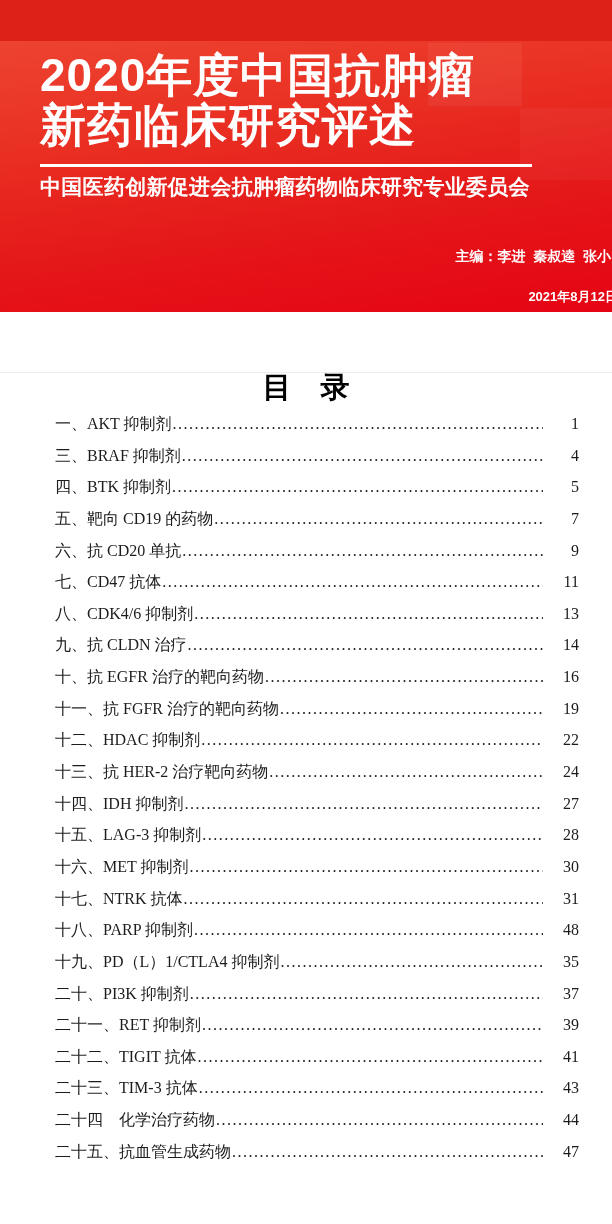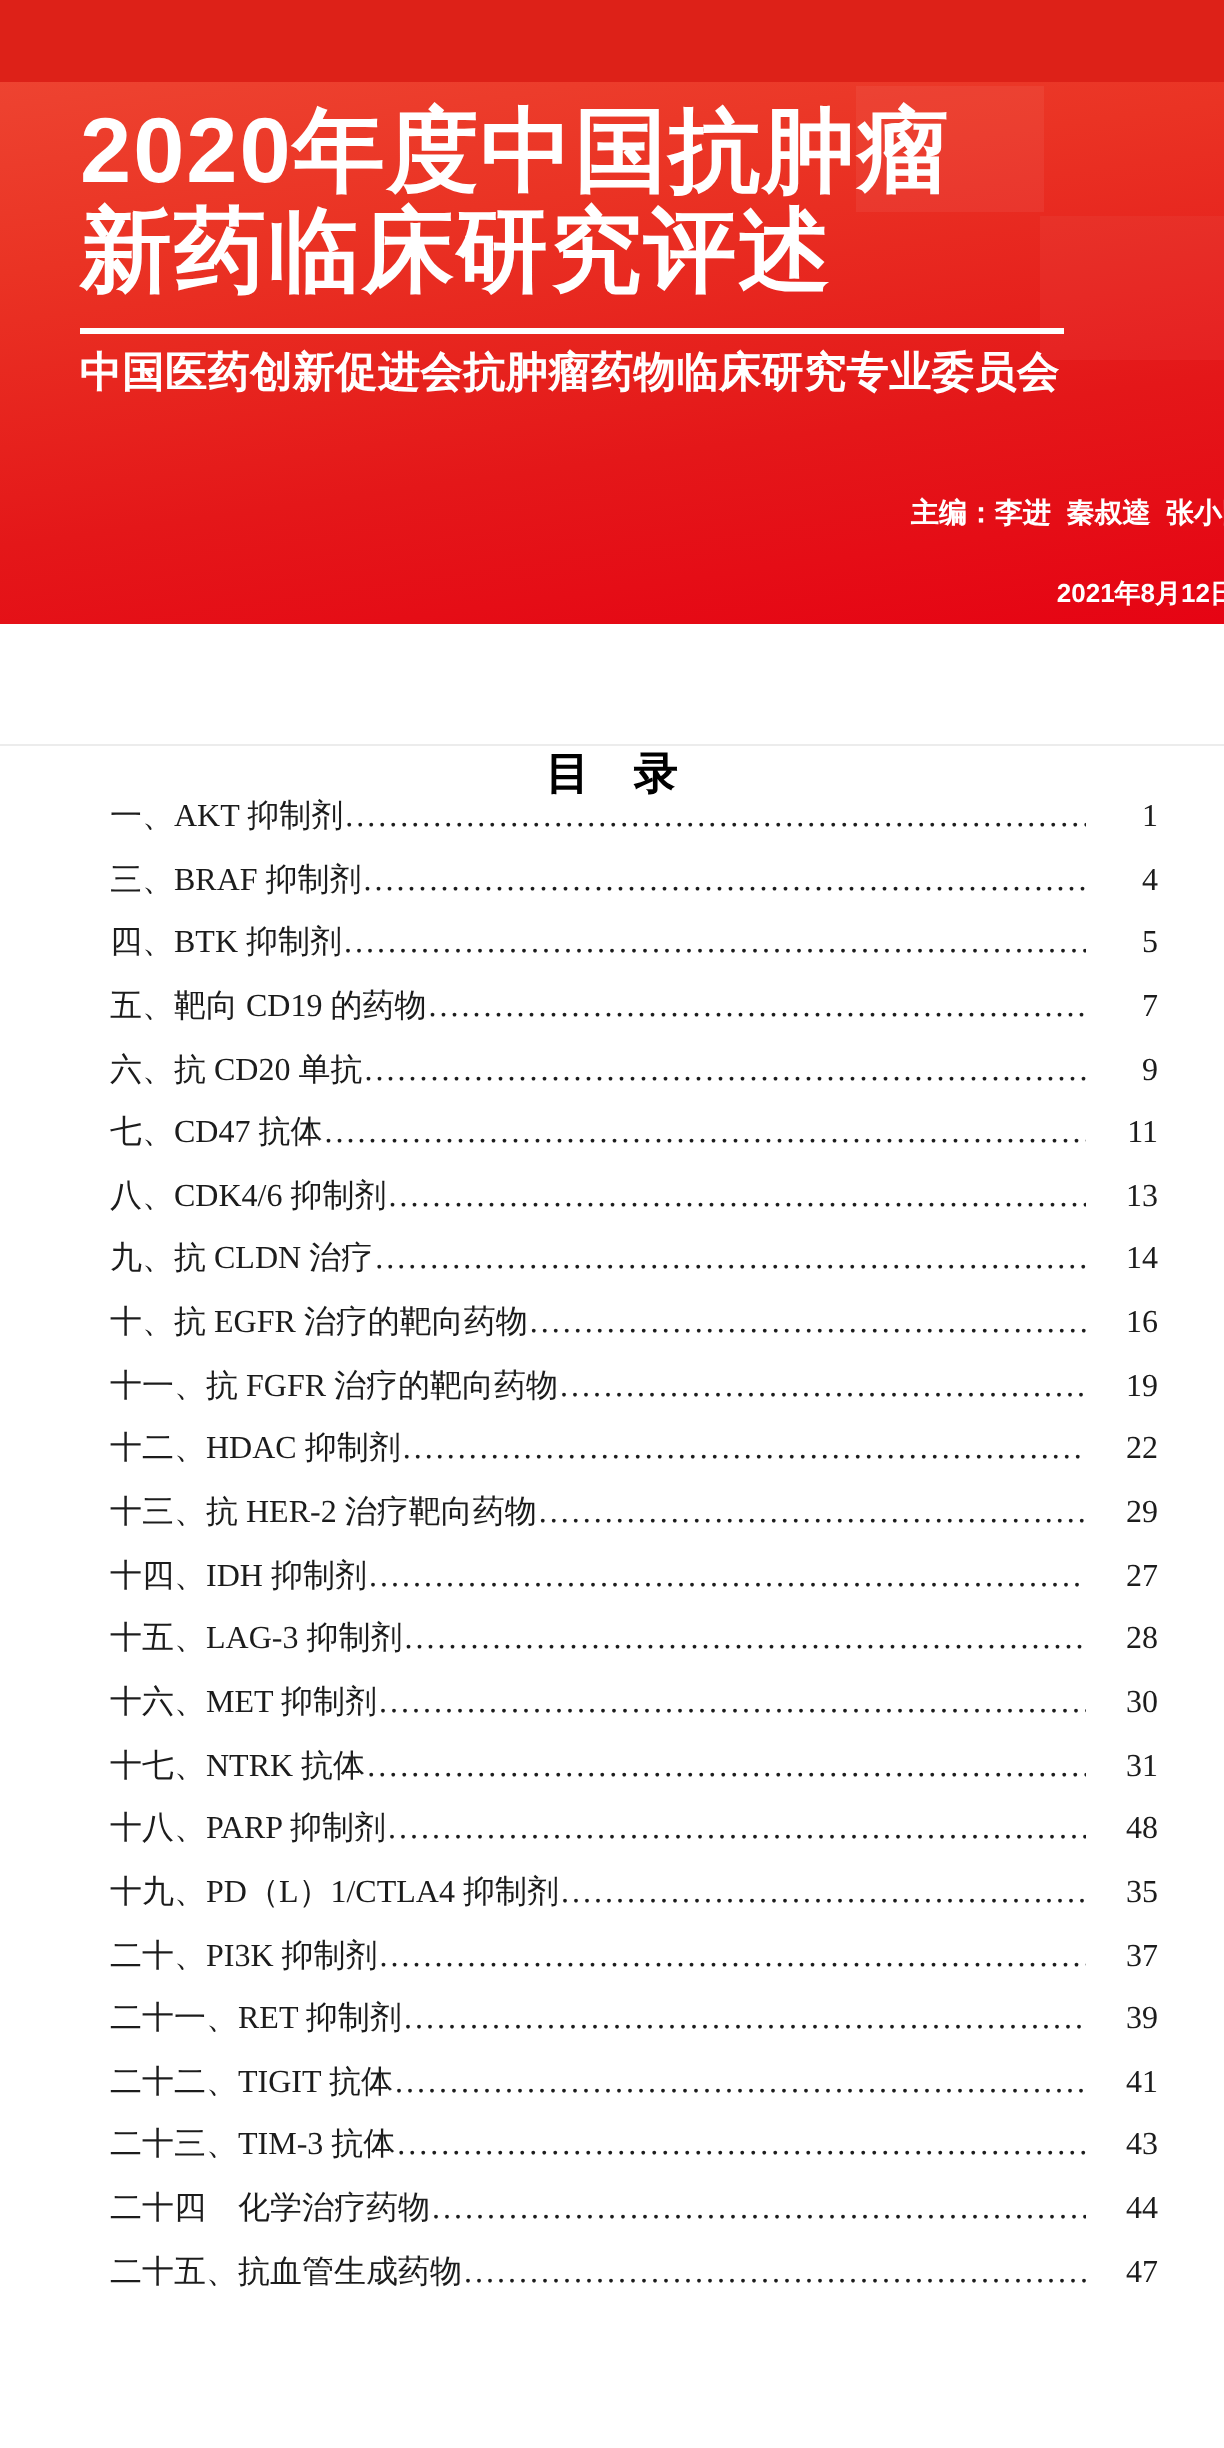--- a/index.html
+++ b/index.html
@@ -61,25 +61,25 @@
   .seam{
     position:absolute;left:0;top:372px;width:612px;height:1px;
     background:#ececec;
   }
 
   
   .toc-heading{
     position:absolute;left:0;top:370px;width:612px;
     margin:0;text-align:center;
     font-family:"Liberation Serif","DejaVu Serif",serif;
-    font-size:22px;line-height:34px;font-weight:700;color:#000;
+    font-size:29px;line-height:34px;font-weight:700;color:#000;
     white-space:pre;
   }
   .toc-list{
-    position:absolute;left:55px;top:398px;
+    position:absolute;left:55px;top:414px;
     width:524px;
     margin:0;padding:0;list-style:none;
     font-family:"Liberation Serif","DejaVu Serif",serif;
     font-size:16px;color:#1c1c1c;
   }
   .toc-row{
     display:flex;align-items:baseline;
     height:31.65px;
     cursor:pointer;
   }
@@ -185,21 +185,21 @@
 
   <li class="toc-row">
     <span class="toc-label">十二、HDAC 抑制剂</span>
     <span class="toc-dots"></span>
     <span class="toc-page">22</span>
   </li>
 
   <li class="toc-row">
     <span class="toc-label">十三、抗 HER-2 治疗靶向药物</span>
     <span class="toc-dots"></span>
-    <span class="toc-page">29</span>
+    <span class="toc-page">24</span>
   </li>
 
   <li class="toc-row">
     <span class="toc-label">十四、IDH 抑制剂</span>
     <span class="toc-dots"></span>
     <span class="toc-page">27</span>
   </li>
 
   <li class="toc-row">
     <span class="toc-label">十五、LAG-3 抑制剂</span>

